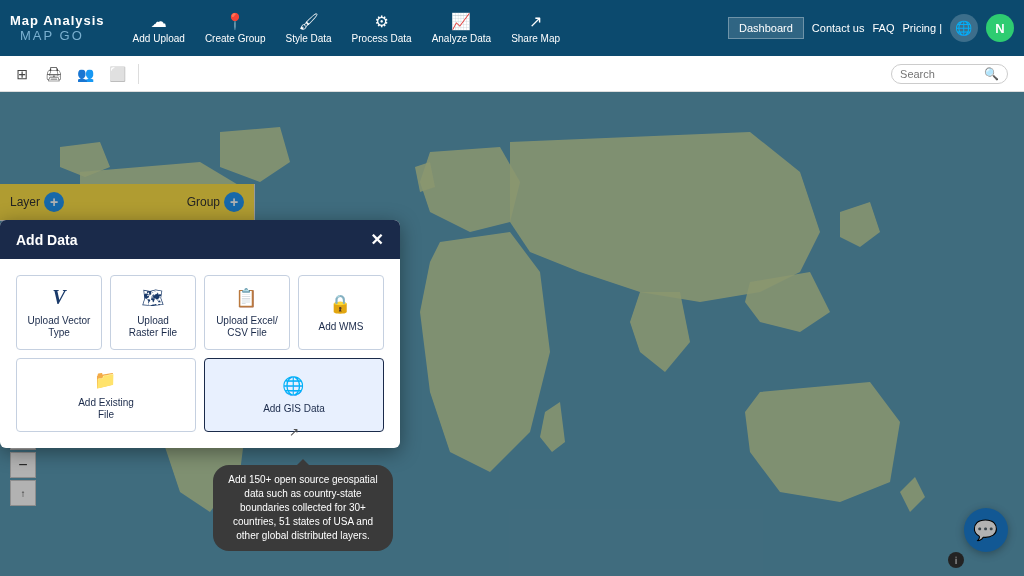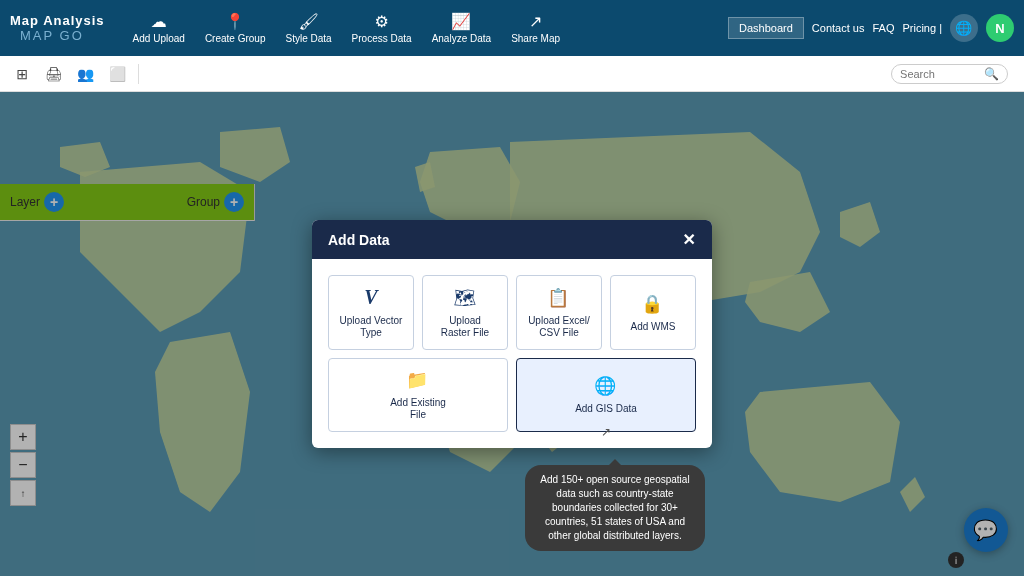--- a/index.html
+++ b/index.html
@@ -145,21 +145,21 @@
       font-size: 11px;
       width: 80px;
     }
 
     
     .sidebar {
       position: absolute;
       left: 0;
       top: 92px;
       width: 255px;
-      background: #84cc16;
+      background: #fde047;
       z-index: 50;
       border-right: 1px solid #ddd;
     }
     .sidebar-header {
       display: flex;
       align-items: center;
       padding: 8px 10px;
       gap: 8px;
       border-bottom: 1px solid #eee;
     }
@@ -255,21 +255,20 @@
     .modal-overlay {
       position: absolute;
       top: 0;
       left: 0;
       right: 0;
       bottom: 0;
       background: rgba(0,0,0,0.3);
       z-index: 200;
       display: flex;
       align-items: center;
-      justify-content: center;
     }
 
     
     .modal {
       background: white;
       border-radius: 6px;
       width: 400px;
       box-shadow: 0 4px 20px rgba(0,0,0,0.4);
       overflow: visible;
       position: relative;

